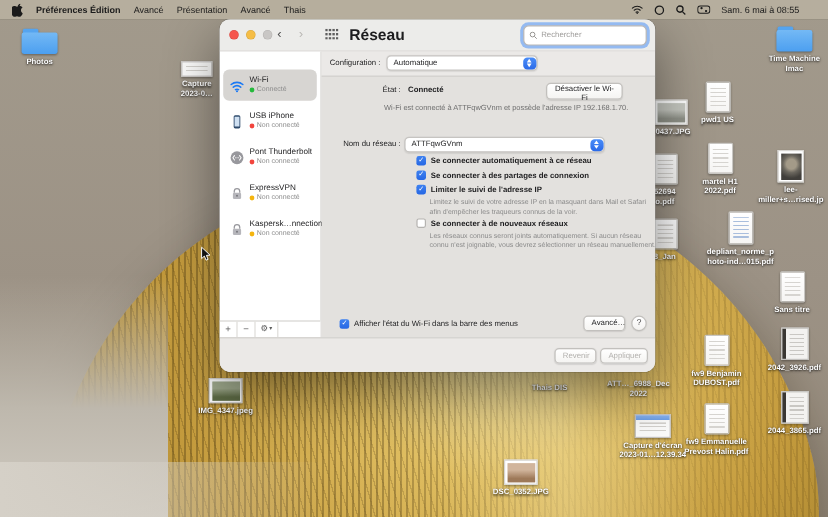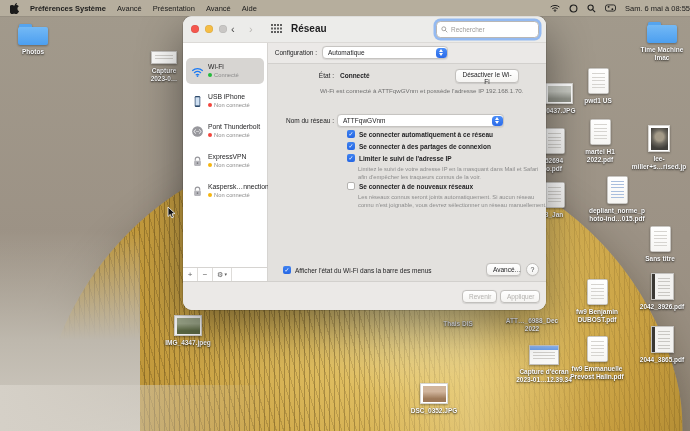--- a/index.html
+++ b/index.html
@@ -23,21 +23,21 @@
        -webkit-mask-image:linear-gradient(100deg,#000 45%,rgba(0,0,0,.25) 68%,rgba(0,0,0,.55) 100%);
        mask-image:linear-gradient(100deg,#000 45%,rgba(0,0,0,.25) 68%,rgba(0,0,0,.55) 100%);}
   .egg-hl{position:absolute;inset:0;background:linear-gradient(100deg,rgba(0,0,0,0) 52%,rgba(250,240,190,.30) 66%,rgba(0,0,0,0) 82%);}
   
   .menubar{position:absolute;left:0;top:0;right:0;height:16px;z-index:40;
       background:rgba(183,175,158,.96);display:flex;align-items:center;
       font-size:7.5px;color:#1b1b1b;box-shadow:0 .5px 0 rgba(0,0,0,.12);}
   .mb-left{display:flex;align-items:center;gap:11px;padding-left:10px;flex:1;}
   .mb-item{white-space:nowrap;}
   .mb-item.app{font-weight:700;}
-  .mb-right{display:flex;align-items:center;gap:9px;padding-right:0;}
+  .mb-right{display:flex;align-items:center;gap:9px;padding-right:24px;}
   .mb-ic{display:inline-flex;align-items:center;}
   .mb-clock{white-space:nowrap;font-size:7.5px;}
   
   .dicons{position:absolute;inset:0;z-index:5;}
   .dicon{position:absolute;width:64px;display:flex;flex-direction:column;align-items:center;}
   .di-art{height:24px;display:flex;align-items:flex-end;justify-content:center;
           filter:drop-shadow(0 1px 1px rgba(0,0,0,.35));}
   .di-art.sm{height:12px;}
   .di-label{margin-top:3px;font-size:6.5px;font-weight:600;color:#fff;text-align:center;
             line-height:1.25;white-space:pre-line;text-shadow:0 1px 2px rgba(0,0,0,.75),0 0 1px rgba(0,0,0,.5);}
@@ -73,21 +73,21 @@
       display:flex;flex-direction:column;overflow:hidden;font-size:6.5px;color:#1d1d1f;}
   .titlebar{height:26px;position:relative;background:#ececea;border-bottom:1px solid #dcdad7;flex:0 0 auto;}
   .lights{position:absolute;left:8px;top:9px;display:flex;gap:6px;}
   .light{width:8px;height:8px;border-radius:50%;}
   .light.r{background:#f5564d;box-shadow:inset 0 0 0 .5px rgba(0,0,0,.12);}
   .light.y{background:#f5bd45;box-shadow:inset 0 0 0 .5px rgba(0,0,0,.12);}
   .light.g{background:#c9c7c5;box-shadow:inset 0 0 0 .5px rgba(0,0,0,.1);}
   .navbtn{position:absolute;top:0;height:26px;display:flex;align-items:center;font-size:11px;color:#4c4c4c;}
   .navbtn.fwd{color:#b9b7b4;}
   .gridbtn{position:absolute;left:88px;top:8px;}
-  .wtitle{position:absolute;left:108px;top:0;line-height:26px;font-size:10px;font-weight:700;}
+  .wtitle{position:absolute;left:108px;top:0;line-height:26px;font-size:13px;font-weight:700;}
   .search{position:absolute;right:7px;top:5px;width:93px;height:15px;background:#fff;
       border:.5px solid #b9b7b5;border-radius:4.5px;display:flex;align-items:center;gap:3px;padding:0 4px;
       box-shadow:0 0 0 2.5px rgba(77,145,245,.55);}
   .search input{border:0;outline:0;width:100%;font-size:6.5px;background:transparent;
       font-family:inherit;color:#333;padding:0;}
   .search input::placeholder{color:#9d9b99;}
   .wbody{flex:1;display:flex;min-height:0;}
   
   .sidebar{width:85px;flex:0 0 auto;background:#fff;border-right:1px solid #d6d4d1;position:relative;padding-top:15px;box-sizing:border-box;}
   .sb-item{height:26px;margin:0 3px 4px 3px;border-radius:5px;display:flex;align-items:center;padding-left:4px;gap:4px;}
@@ -473,25 +473,25 @@
   </div>
 </div>
 
 <div class="menubar">
   <div class="mb-left" id="mbleft">
     <span class="mb-ic">
       <svg width="9" height="11" viewBox="0 0 14 17">
           <path fill="#1b1b1b" d="M9.3.6c.1 1-.3 1.9-.9 2.6-.6.7-1.6 1.2-2.5 1.1-.1-.9.4-1.9 1-2.5C7.5 1 8.5.6 9.3.6zM12.6 13.1c-.4 1-.6 1.4-1.2 2.2-.8 1.2-1.9 2.6-3.2 2.6-1.2 0-1.6-.8-3.2-.8s-2 .8-3.2.8C.5 18-.5 16.7-1.3 15.5h.1c-1.6-2.4-2.7-6.7-1.1-9.6C-1.5 4.4-.1 3.6 1.4 3.6c1.5 0 2.4.8 3.6.8 1.2 0 1.9-.8 3.6-.8 1.3 0 2.7.7 3.7 1.9-3.2 1.8-2.7 6.3.3 7.6z" transform="translate(1.5,-.5)"></path>
         </svg>
     </span>
-  <span class="mb-item app">Préférences Système</span>
+  <span class="mb-item app">Préférences Édition</span>
       <span class="mb-item">Avancé</span>
       <span class="mb-item">Présentation</span>
       <span class="mb-item">Avancé</span>
-      <span class="mb-item">Aide</span>
+      <span class="mb-item">Thais</span>
     </div>
   <div class="mb-right">
     <span class="mb-ic">
       <svg width="10" height="8" viewBox="0 0 16 12">
           <g fill="none" stroke="#1b1b1b" stroke-width="1.5" stroke-linecap="round">
             <path d="M1.5 4a10 10 0 0 1 13 0"></path>
             <path d="M4 6.8a6.3 6.3 0 0 1 8 0"></path>
             <path d="M6.5 9.5a2.8 2.8 0 0 1 3 0"></path>
           </g>
           <circle cx="8" cy="11" r="1" fill="#1b1b1b"></circle>

